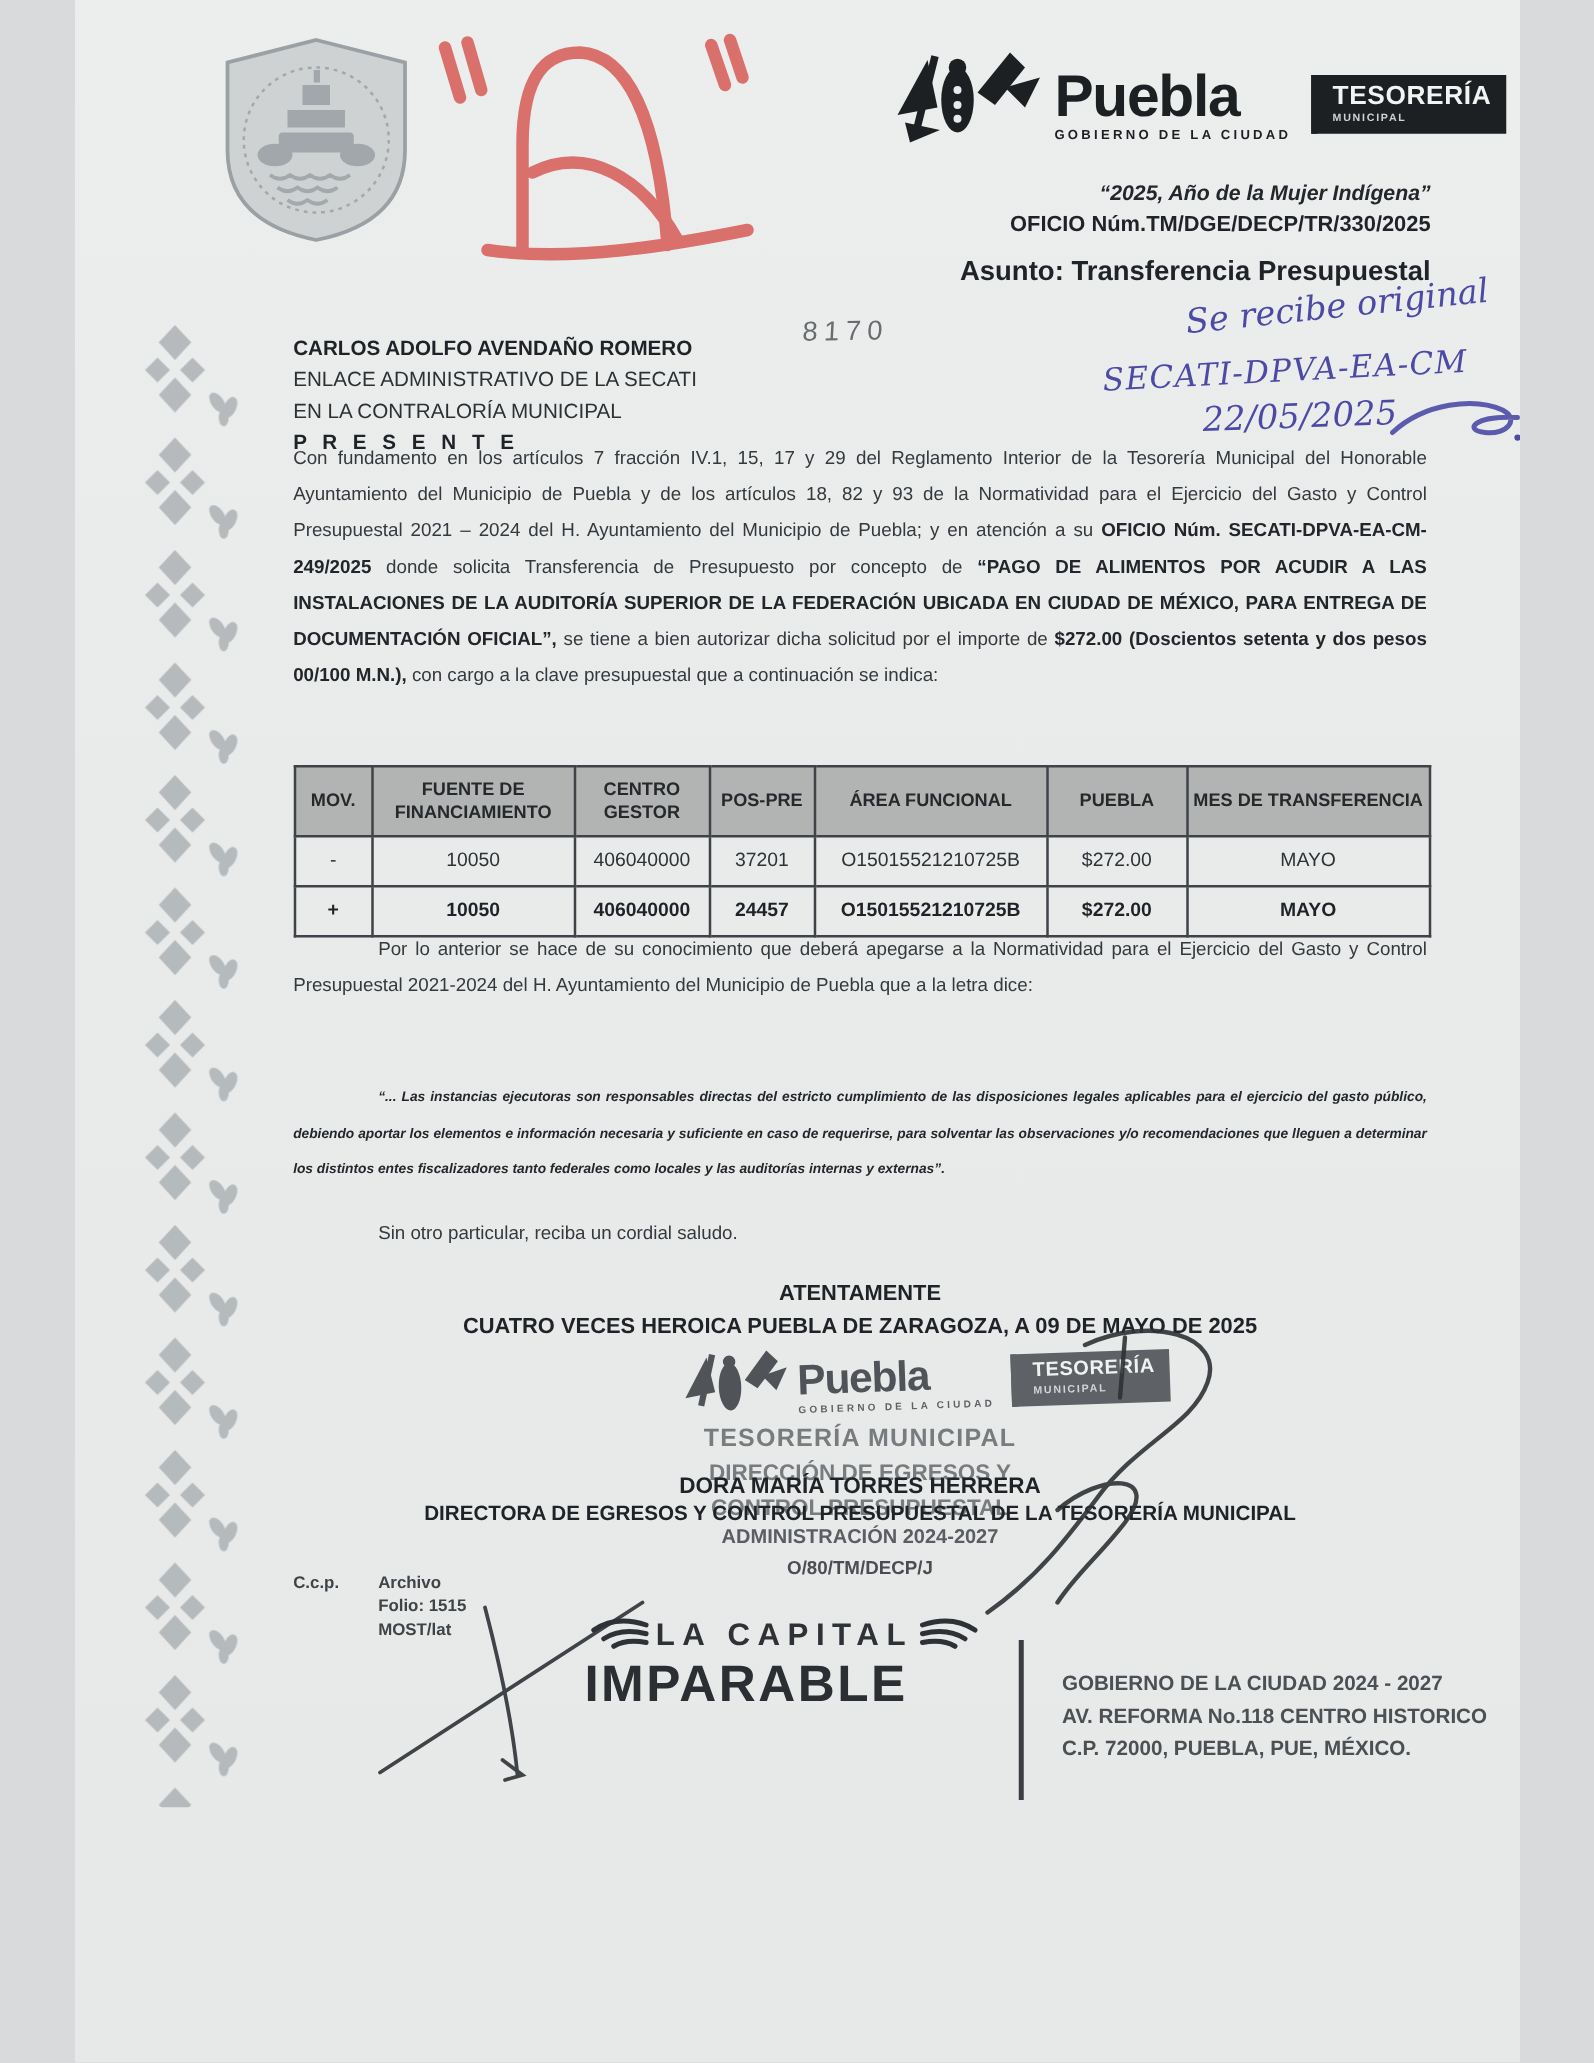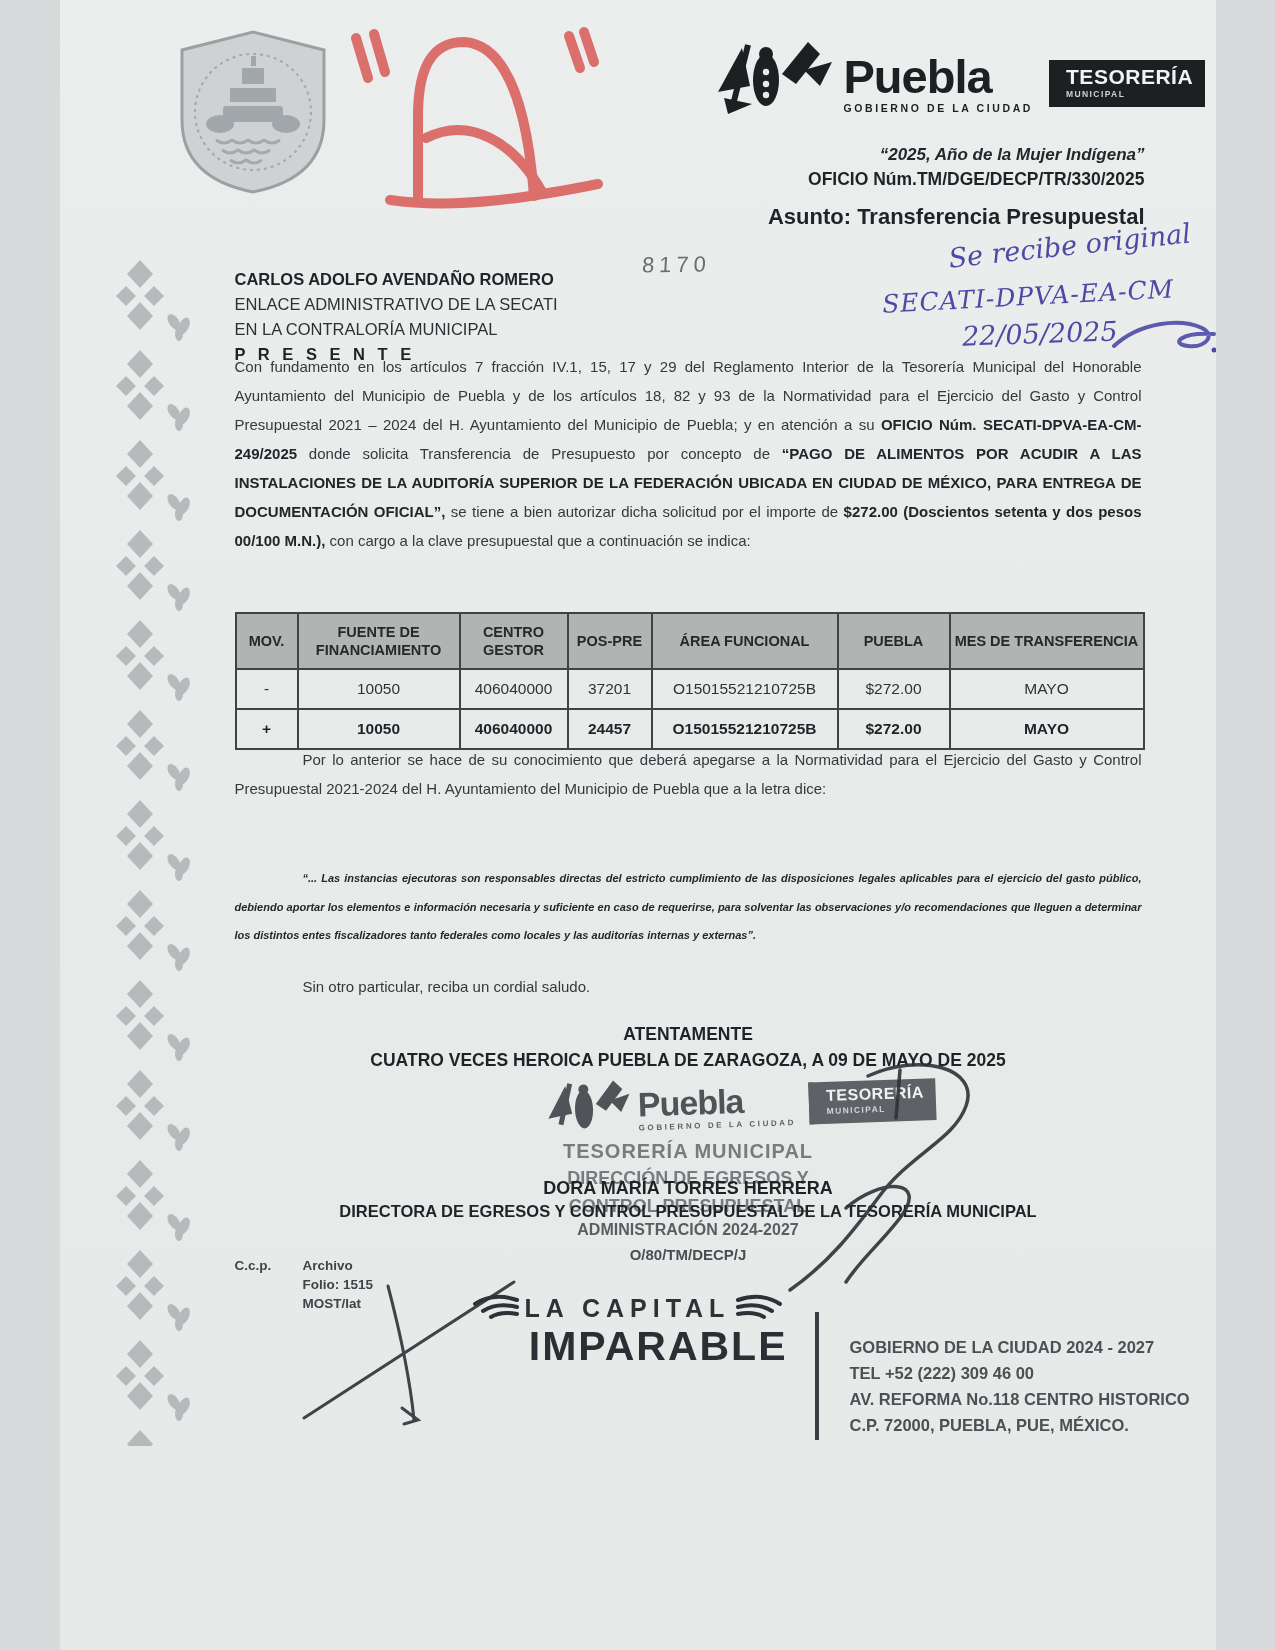--- a/index.html
+++ b/index.html
@@ -277,21 +277,21 @@
   <div class="abs" style="left:232px;top:1268px;">
     <svg width="240" height="160" aria-hidden="true">
       <g stroke="#2e3236" stroke-width="3" fill="none" stroke-linecap="round" opacity="0.9">
         <path d="M12 150 L222 14"></path>
         <path d="M96 18 C108 64 118 110 122 152"></path>
         <path d="M110 140 L126 152 L112 156"></path>
       </g>
     </svg>
   </div>
 
-  <div class="abs" style="left:408px;top:1290px;width:320px;text-align:right;">
+  <div class="abs" style="left:408px;top:1290px;width:320px;text-align:left;">
     <div style="display:flex;align-items:center;justify-content:center;gap:6px;">
       <span>
         <svg width="48" height="32" aria-hidden="true">
           <g stroke="#2e3236" stroke-width="4" fill="none" stroke-linecap="round">
             <path d="M46 10 Q22 2 4 14"></path>
             <path d="M46 17 Q26 12 12 21"></path>
             <path d="M46 24 Q30 21 20 27"></path>
           </g>
         </svg>
       </span>
@@ -305,18 +305,17 @@
           </g>
         </svg>
       </span>
     </div>
     <div class="capital-bottom">IMPARABLE</div>
   </div>
 
   <div class="abs vbar" style="left:755px;top:1312px;height:128px;"></div>
   <div class="abs address" style="left:790px;top:1334px;">
     <div>GOBIERNO DE LA CIUDAD 2024 - 2027</div>
-    <div>TEL +52 (222) 309 46 00</div>
     <div>AV. REFORMA No.118 CENTRO HISTORICO</div>
     <div>C.P. 72000, PUEBLA, PUE, MÉXICO.</div>
   </div>
 
 </div>
 
 </body></html>

